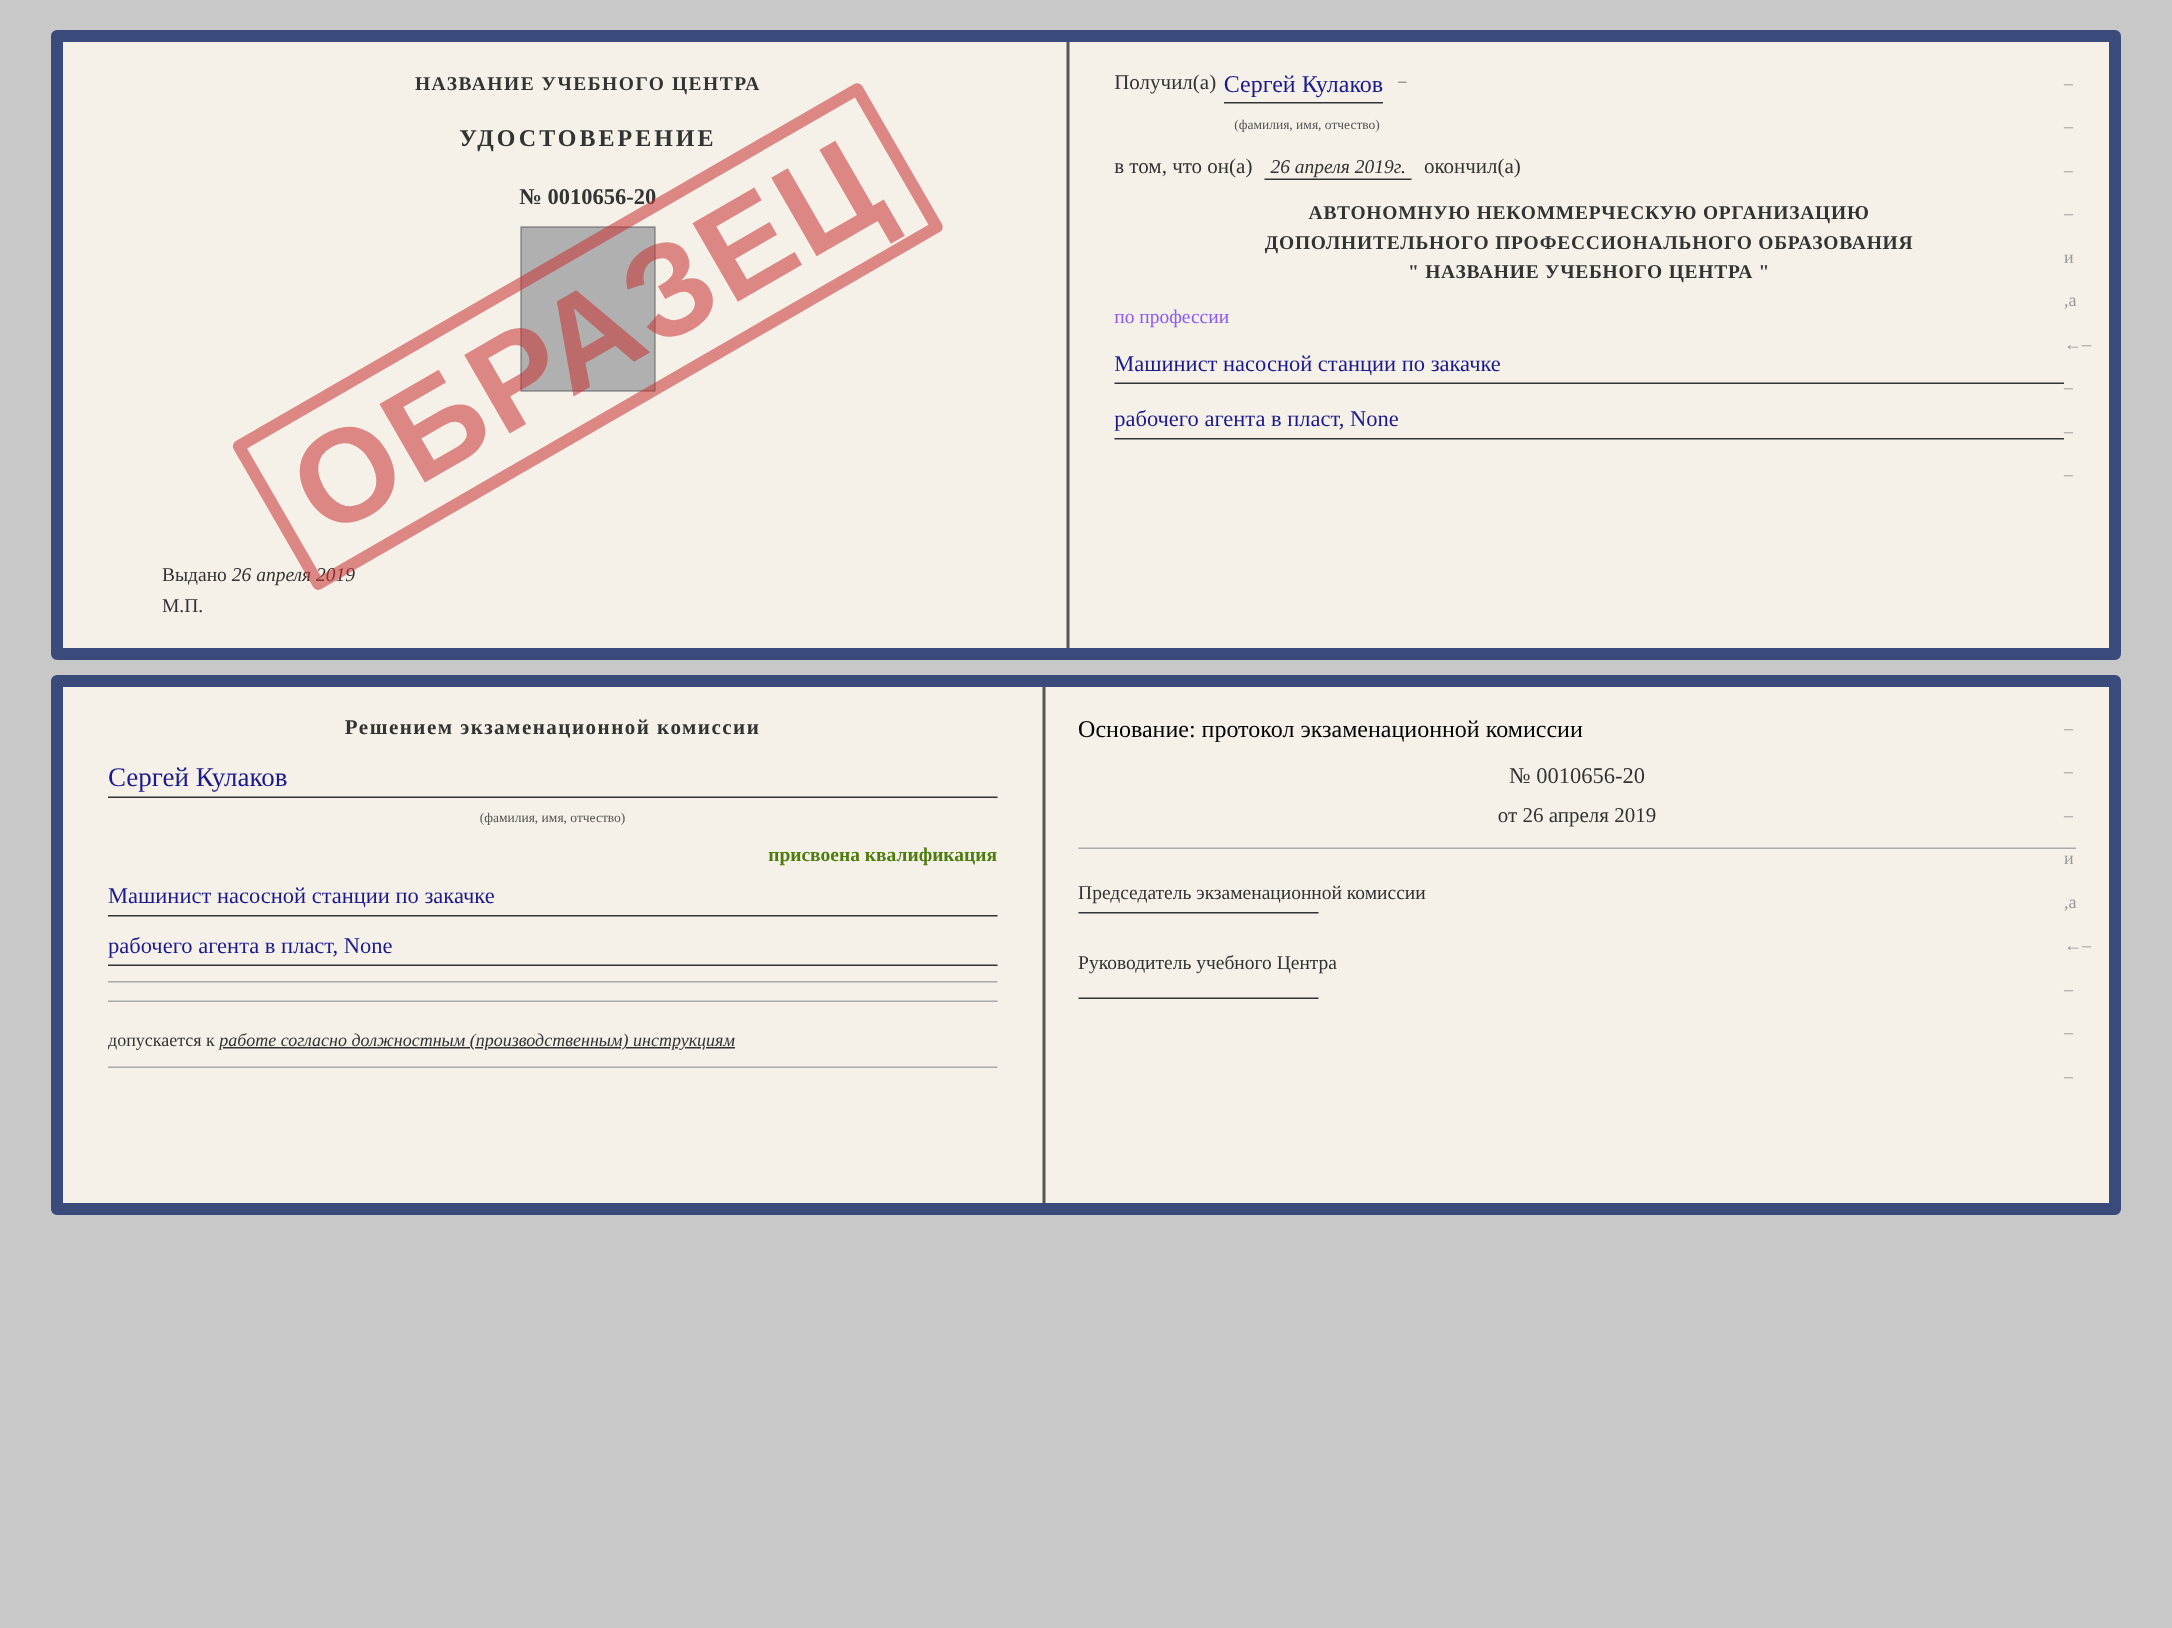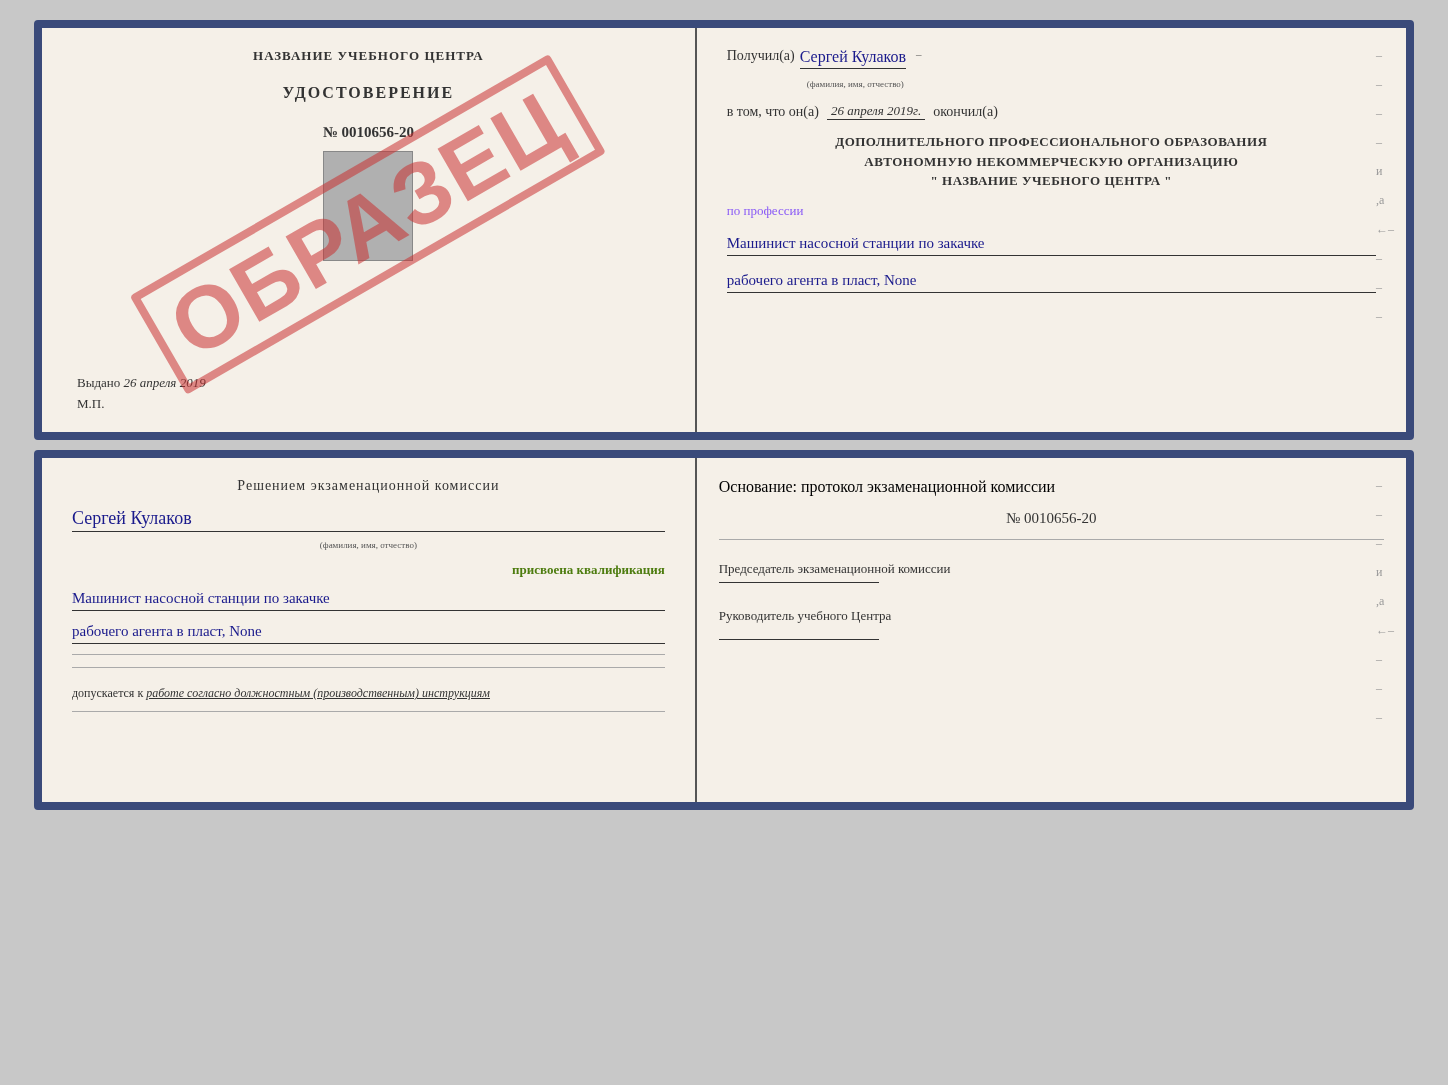--- a/index.html
+++ b/index.html
@@ -35,20 +35,21 @@
     }
 
     .top-doc-left {
       width: 48%;
       border-right: 2px solid #555;
       padding: 20px 25px;
       position: relative;
       display: flex;
       flex-direction: column;
       align-items: center;
+      margin-left: 31px;
     }
 
     .top-doc-right {
       width: 52%;
       padding: 20px 30px;
       display: flex;
       flex-direction: column;
       gap: 12px;
     }
 
@@ -221,21 +222,21 @@
     .bottom-doc-right {
       width: 52%;
       padding: 20px 22px;
       display: flex;
       flex-direction: column;
       gap: 10px;
     }
 
     .resheniem-title {
       font-size: 14px;
-      font-weight: normal;
+      font-weight: bold;
       letter-spacing: 1px;
       color: #333;
       text-align: center;
     }
 
     .name-handwritten {
       font-family: 'Segoe Script', 'Comic Sans MS', cursive;
       font-size: 18px;
       color: #1a1a8c;
       border-bottom: 1px solid #333;
@@ -357,22 +358,22 @@
         <span class="small-hint">(фамилия, имя, отчество)</span>
       </div>
 
       <div class="vtom-row">
         <span>в том, что он(а)</span>
         <span class="underline-val">26 апреля 2019г.</span>
         <span>окончил(а)</span>
       </div>
 
       <div class="org-block">
+        <div>АВТОНОМНУЮ НЕКОММЕРЧЕСКУЮ ОРГАНИЗАЦИЮ</div>
         <div>ДОПОЛНИТЕЛЬНОГО ПРОФЕССИОНАЛЬНОГО ОБРАЗОВАНИЯ</div>
-        <div>АВТОНОМНУЮ НЕКОММЕРЧЕСКУЮ ОРГАНИЗАЦИЮ</div>
         <div>"   НАЗВАНИЕ УЧЕБНОГО ЦЕНТРА   "</div>
       </div>
 
       <div class="po-professii-label">по профессии</div>
       <div class="profession-handwritten">Машинист насосной станции по закачке</div>
       <div class="profession-handwritten">рабочего агента в пласт, None</div>
 
       <div style="position:absolute; right:12px; top:20px; display:flex; flex-direction:column; gap:14px; color:#999; font-size:12px;">
         <span>–</span>
           <span>–</span>
@@ -409,20 +410,21 @@
         <span>допускается к</span>
         <span class="dopusk-italic">работе согласно должностным (производственным) инструкциям</span>
       </div>
       <hr class="line-separator">
     </div>
 
     <div class="bottom-doc-right">
       <div class="osnovanje-label">Основание: протокол экзаменационной комиссии</div>
 
       <div class="protocol-number">№ 0010656-20</div>
+      <div class="ot-date">от 26 апреля 2019</div>
 
       <hr class="line-separator">
 
       <div class="predsedatel-block">
         <div class="predsedatel-label">Председатель экзаменационной комиссии</div>
         <div class="signature-line"></div>
       </div>
 
       <div class="rukovoditel-label">Руководитель учебного Центра</div>
       <div class="signature-line"></div>

